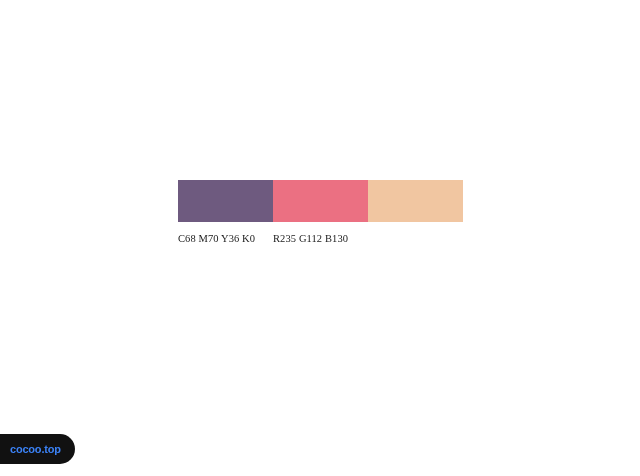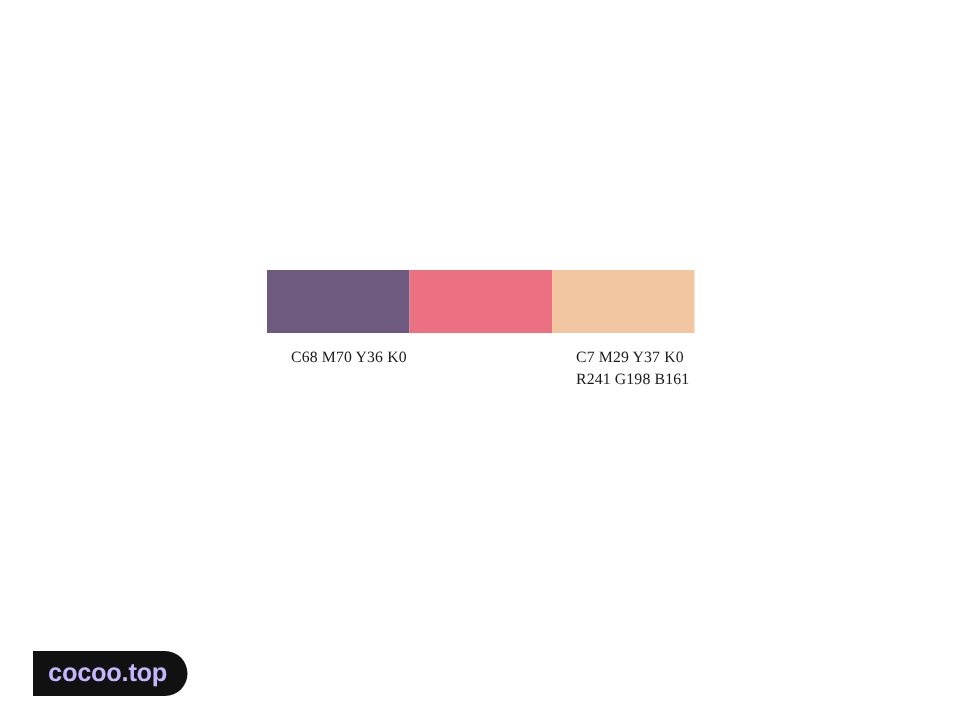--- a/index.html
+++ b/index.html
@@ -38,71 +38,66 @@
   .swatch-labels {
     padding-top: 9px;
     font-family: "Liberation Serif", serif;
     font-size: 10.5px;
     color: #1a1a1a;
     line-height: 15px;
     letter-spacing: 0.1px;
   }
   .swatch-labels div {
     white-space: nowrap;
-    margin-left: 16px;
   }
   .logo {
     position: absolute;
     left: 0;
     bottom: 12px;
     height: 30px;
     display: flex;
     align-items: center;
   }
   .logo-pill {
     background: #111111;
-    color: #c4b5fd;
+    color: #3b82f6;
     border-radius: 0 15px 15px 0;
     height: 30px;
     padding: 0 14px 0 10px;
     display: flex;
     align-items: center;
     font-family: "Liberation Sans", sans-serif;
-    font-size: 17px;
+    font-size: 11px;
     font-weight: bold;
     letter-spacing: -0.2px;
-    margin-left: 22px;
   }
 </style>
 </head>
 <body>
 
 <div class="page">
 
   <div class="swatch-group">
 
     <div class="swatch-col">
       <div class="swatch-chip" id="chip0" style="background: rgb(110, 90, 127);"></div>
       <div class="swatch-labels">
         <div>C68 M70 Y36 K0</div>
       </div>
     </div>
 
     <div class="swatch-col">
       <div class="swatch-chip" id="chip1" style="background: rgb(235, 112, 130);"></div>
       <div class="swatch-labels">
+        <div>R235 G112 B130</div>
       </div>
     </div>
 
     <div class="swatch-col">
       <div class="swatch-chip" id="chip2" style="background: rgb(241, 198, 161);"></div>
-      <div class="swatch-labels">
-        <div>C7 M29 Y37 K0</div>
-        <div>R241 G198 B161</div>
-      </div>
     </div>
 
   </div>
 
   <div class="logo">
     <div class="logo-pill">cocoo.top</div>
   </div>
 
 </div>
 

